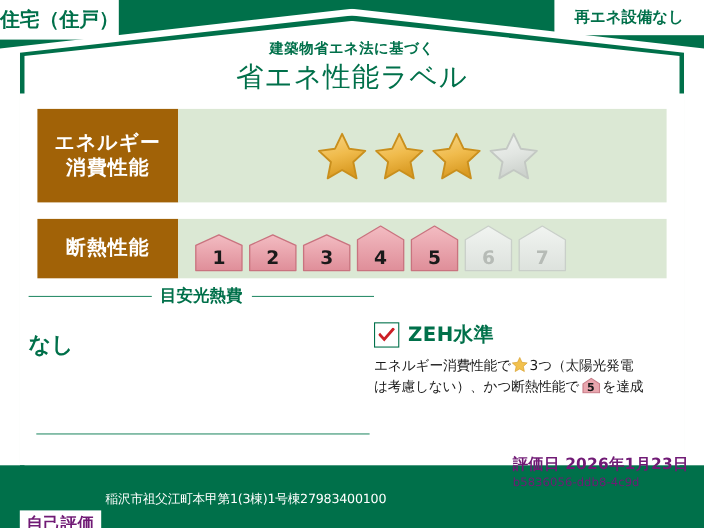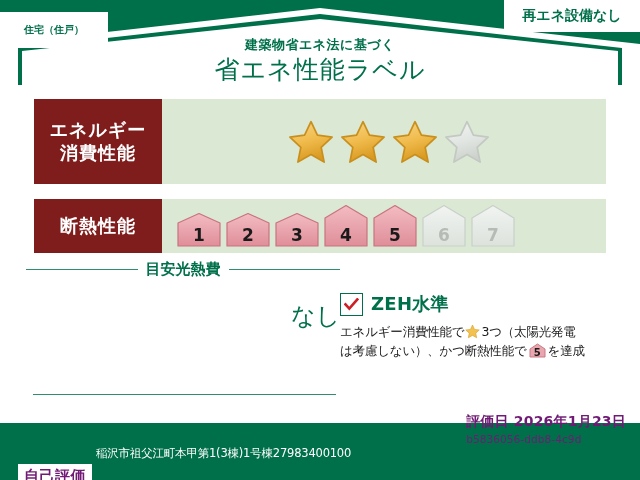--- a/index.html
+++ b/index.html
@@ -42,33 +42,33 @@
   .bottom-bar{
     position:absolute;left:0;top:423px;width:640px;height:57px;
     background:#00704a;
   }
 
   
   .tag{
     position:absolute;background:#ffffff;display:flex;align-items:center;
     justify-content:center;color:#00704a;font-weight:bold;
   }
-  .tag-left{left:0;top:0;width:108px;height:36px;font-size:10px;margin-top:12px;}
+  .tag-left{left:0;top:0;width:108px;height:36px;font-size:18px;}
   .tag-right{right:0;top:0;width:136px;height:32px;font-size:14px;}
 
   
   .title-wrap{position:absolute;left:140px;top:38px;width:360px;text-align:center;
               color:#00704a;}
   .title-sub{font-size:13px;font-weight:bold;letter-spacing:.5px;line-height:1.1;text-align:center;}
   .title-main{font-size:25px;font-weight:normal;letter-spacing:1px;margin-top:4px;line-height:1.1;}
 
   
   .row{position:absolute;display:flex;align-items:stretch;}
   .row-label{
-    background:#7f1d1d;color:#ffffff;font-weight:bold;
+    background:#a16207;color:#ffffff;font-weight:bold;
     display:flex;align-items:center;justify-content:center;
     text-align:center;line-height:1.25;letter-spacing:1px;
   }
   .row-body{background:#dbe8d4;display:flex;align-items:center;}
 
   #row-energy{left:34px;top:99px;width:572px;height:85px;}
   #row-energy .row-label{width:128px;font-size:18px;}
   #row-energy .row-body{flex:1;justify-content:center;gap:6px;padding-left:10px;}
 
   #row-insul{left:34px;top:199px;width:572px;height:54px;}
@@ -89,22 +89,22 @@
   .house.off .num{color:#b6bbb6;}
 
   
   .cost-head{
     position:absolute;left:26px;top:259px;width:314px;height:20px;
     display:flex;align-items:center;gap:8px;
   }
   .cost-head .ln{flex:1;height:1px;background:#2f8f6d;}
   .cost-head .txt{color:#00704a;font-weight:bold;font-size:15px;white-space:nowrap;}
   .cost-value{
-    position:absolute;left:26px;top:300px;width:314px;text-align:right;
-    color:#00704a;font-weight:normal;font-size:24px;
+    position:absolute;left:26px;top:300px;width:314px;text-align:left;
+    color:#00704a;font-weight:bold;font-size:20px;
   }
   .rule-bottom{
     position:absolute;left:33px;top:394px;width:303px;height:1px;background:#2f8f6d;
   }
 
   
   .zeh{position:absolute;left:340px;top:292px;width:276px;}
   .zeh-head{display:flex;align-items:center;gap:8px;}
   .chk{
     width:21px;height:21px;border:1.5px solid #00704a;background:#fff;

